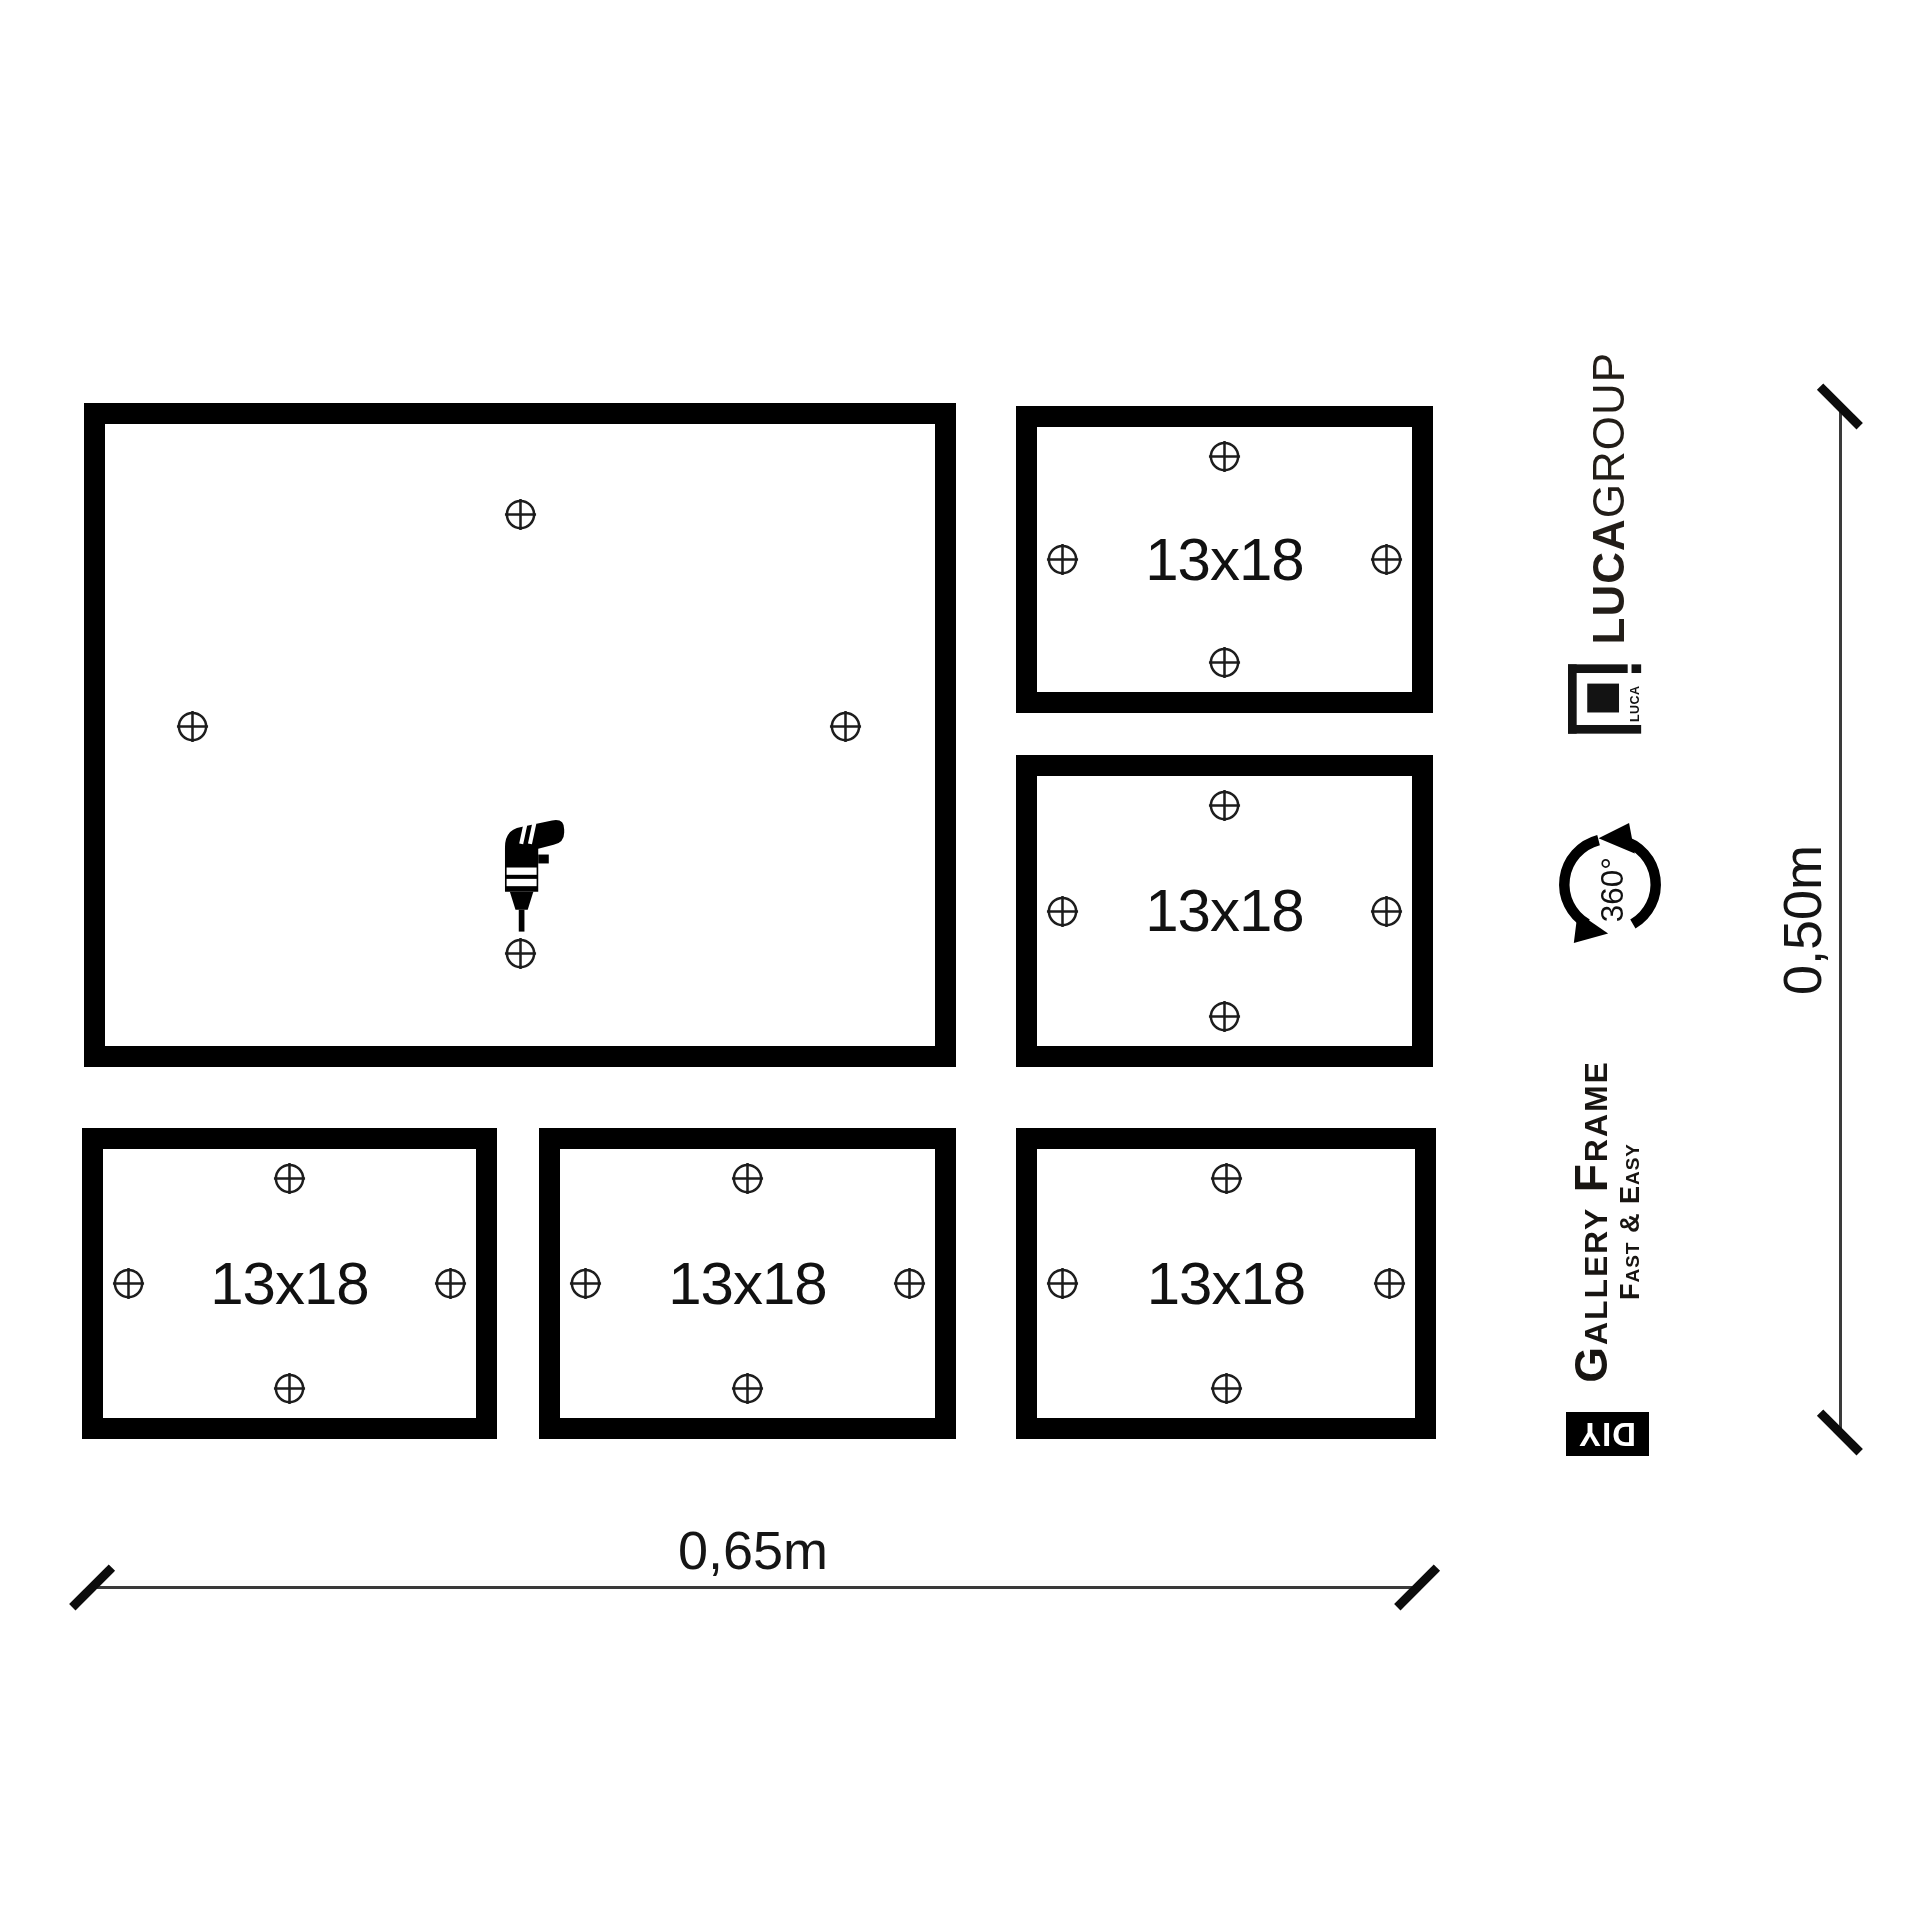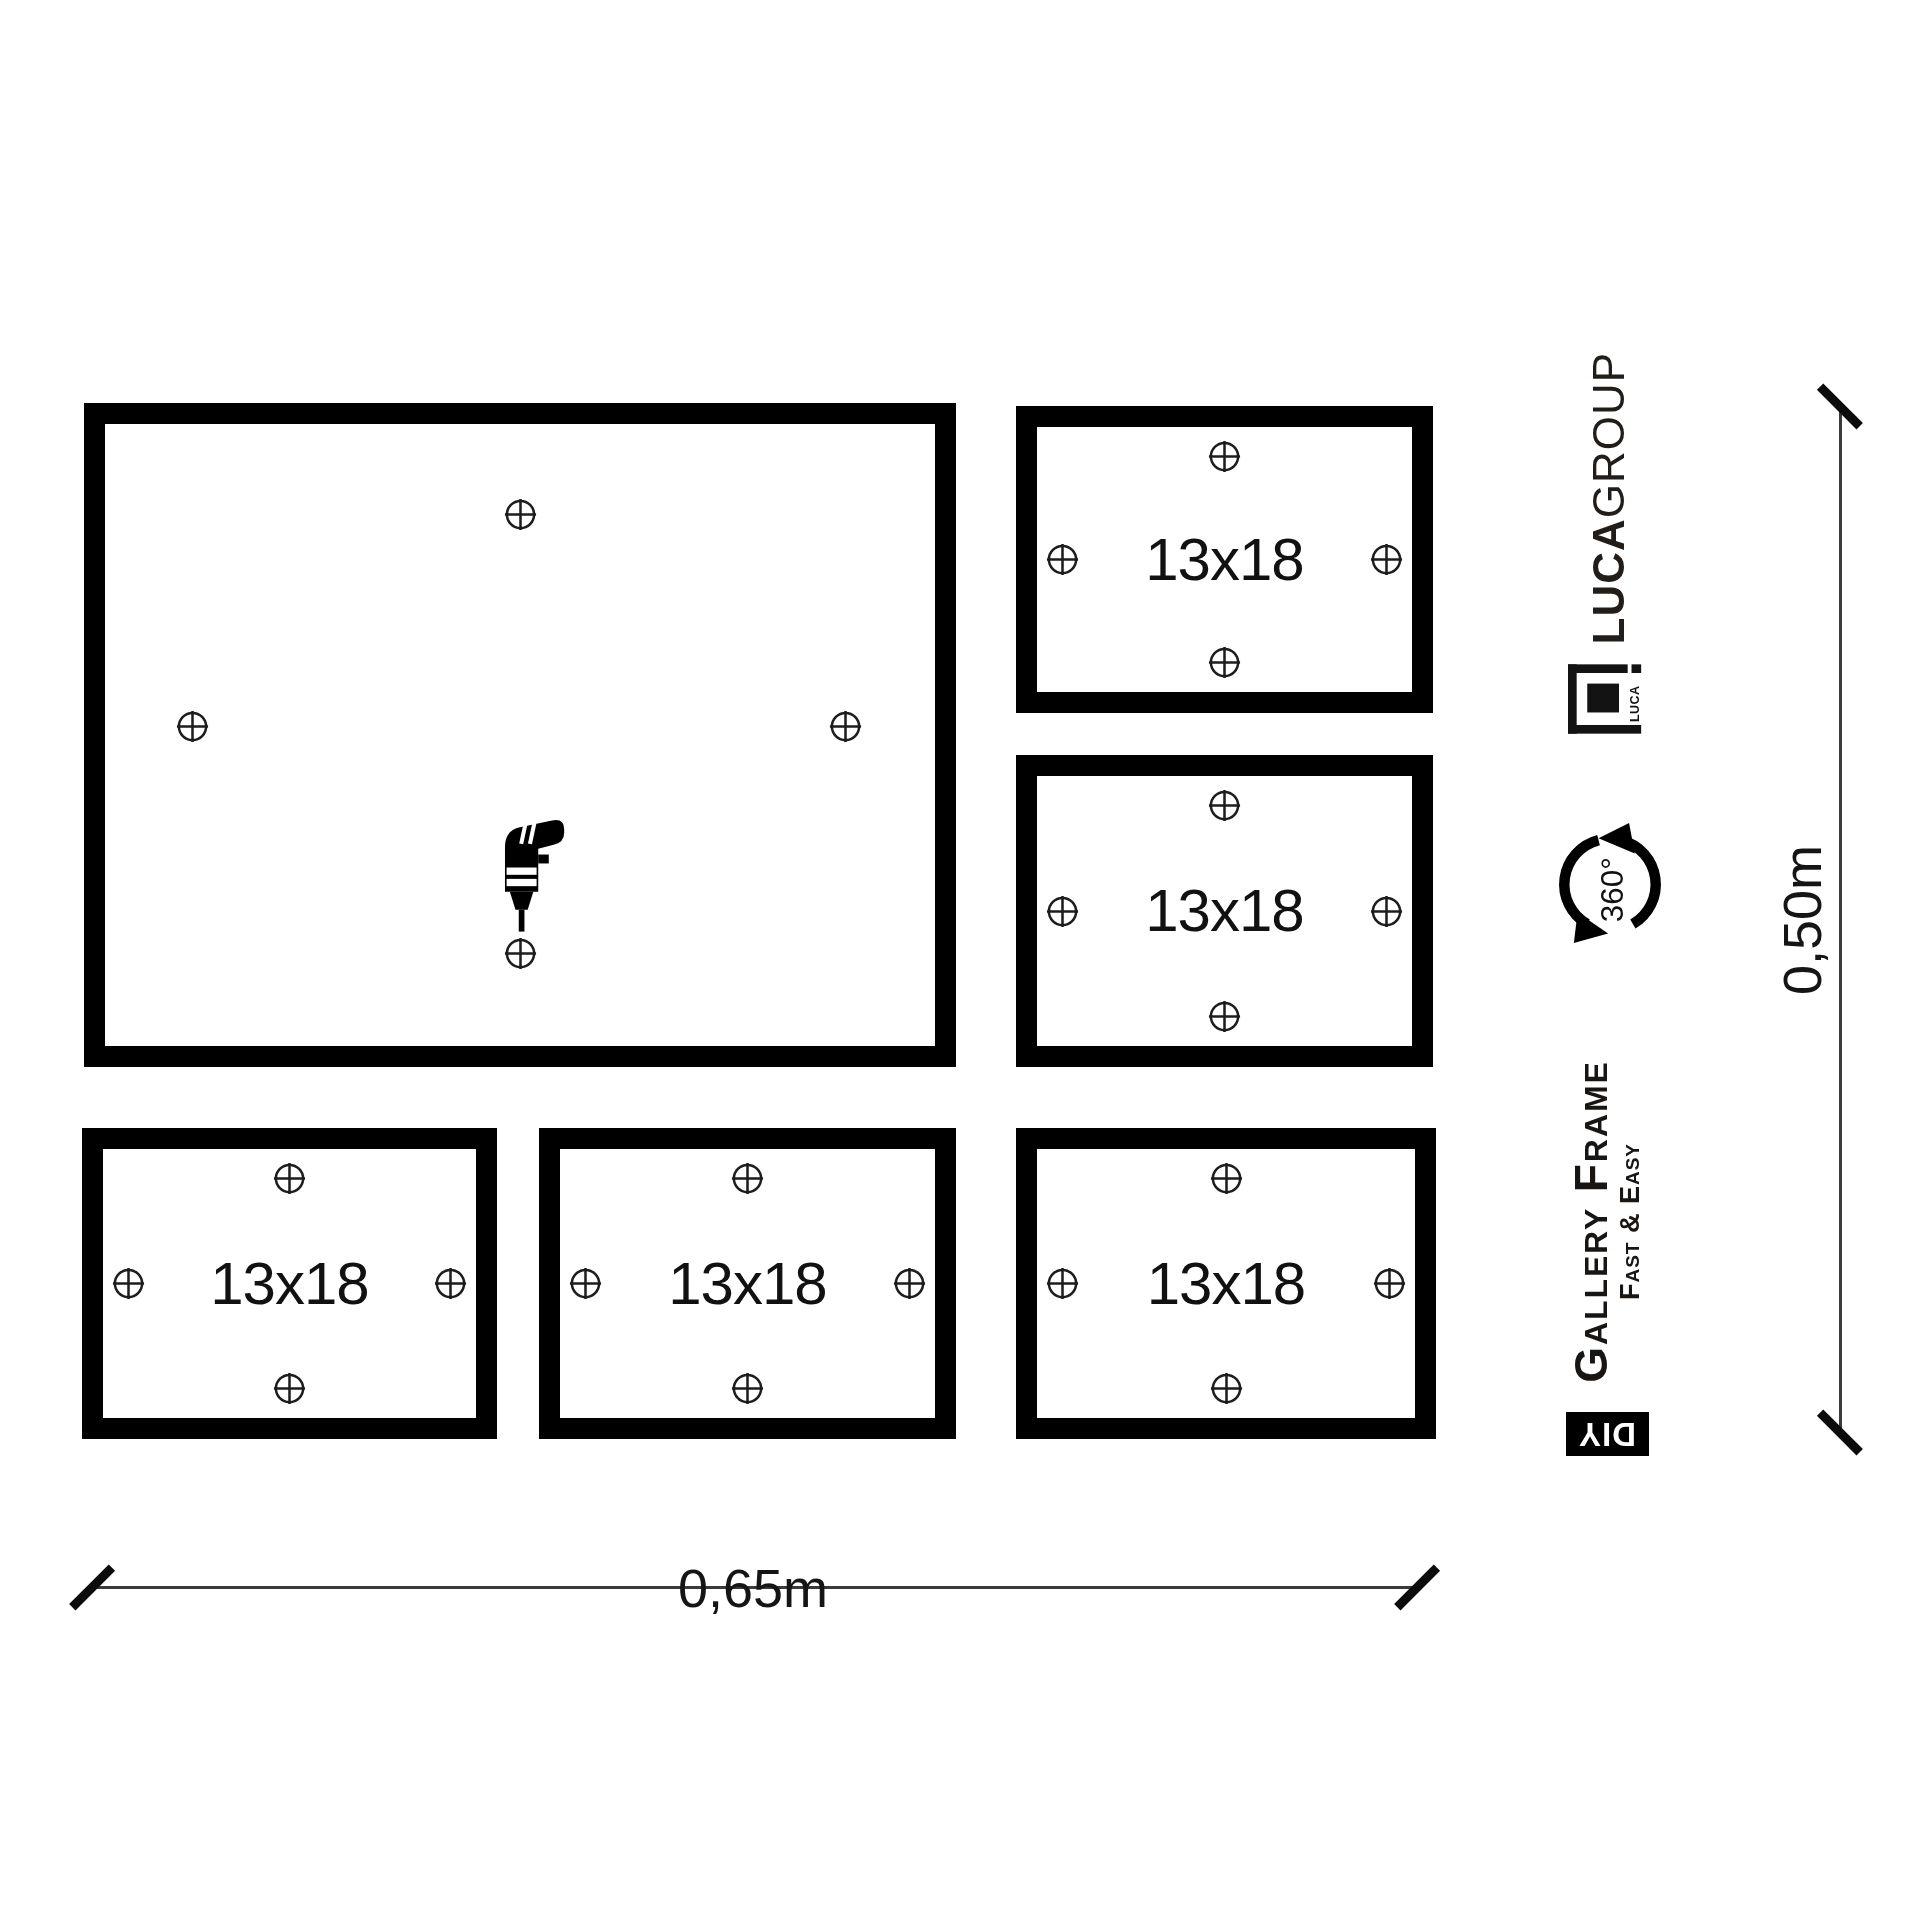--- a/index.html
+++ b/index.html
@@ -26,21 +26,21 @@
   .frame-small .mark-right{right:7.7px;top:50%;margin-top:-17.4px;}
   .frame-large .mark-top{left:50%;margin-left:-17.4px;top:73px;}
   .frame-large .mark-bottom{left:50%;margin-left:-17.4px;bottom:75px;}
   .frame-large .mark-left{left:70px;top:285px;}
   .frame-large .mark-right{right:72px;top:285px;}
   .drill{position:absolute;left:50%;margin-left:-28px;top:392px;}
   
   .dim-line{position:absolute;background:#3a3a3a;}
   .tick{position:absolute;width:56px;height:8.7px;background:#0c0c0c;}
   .dim-label{position:absolute;font-size:54px;line-height:1;color:#151515;}
-  #h-dim-label{left:608px;top:1523px;width:290px;text-align:center;margin-top:38px;}
+  #h-dim-label{left:608px;top:1523px;width:290px;text-align:center;}
   #v-dim-label{left:1720px;top:893px;width:164px;height:54px;text-align:center;
                transform:rotate(-90deg);}
   
   .rot{transform:rotate(-90deg);}
   #brand-text{
     position:absolute;left:1478px;top:490px;width:261px;height:48px;
     font-size:44px;line-height:48px;white-space:nowrap;color:#221d18;text-align:center;
   }
   #brand-text .bold{font-weight:bold;letter-spacing:1px;}
   #brand-text .light{font-weight:normal;letter-spacing:1px;}

